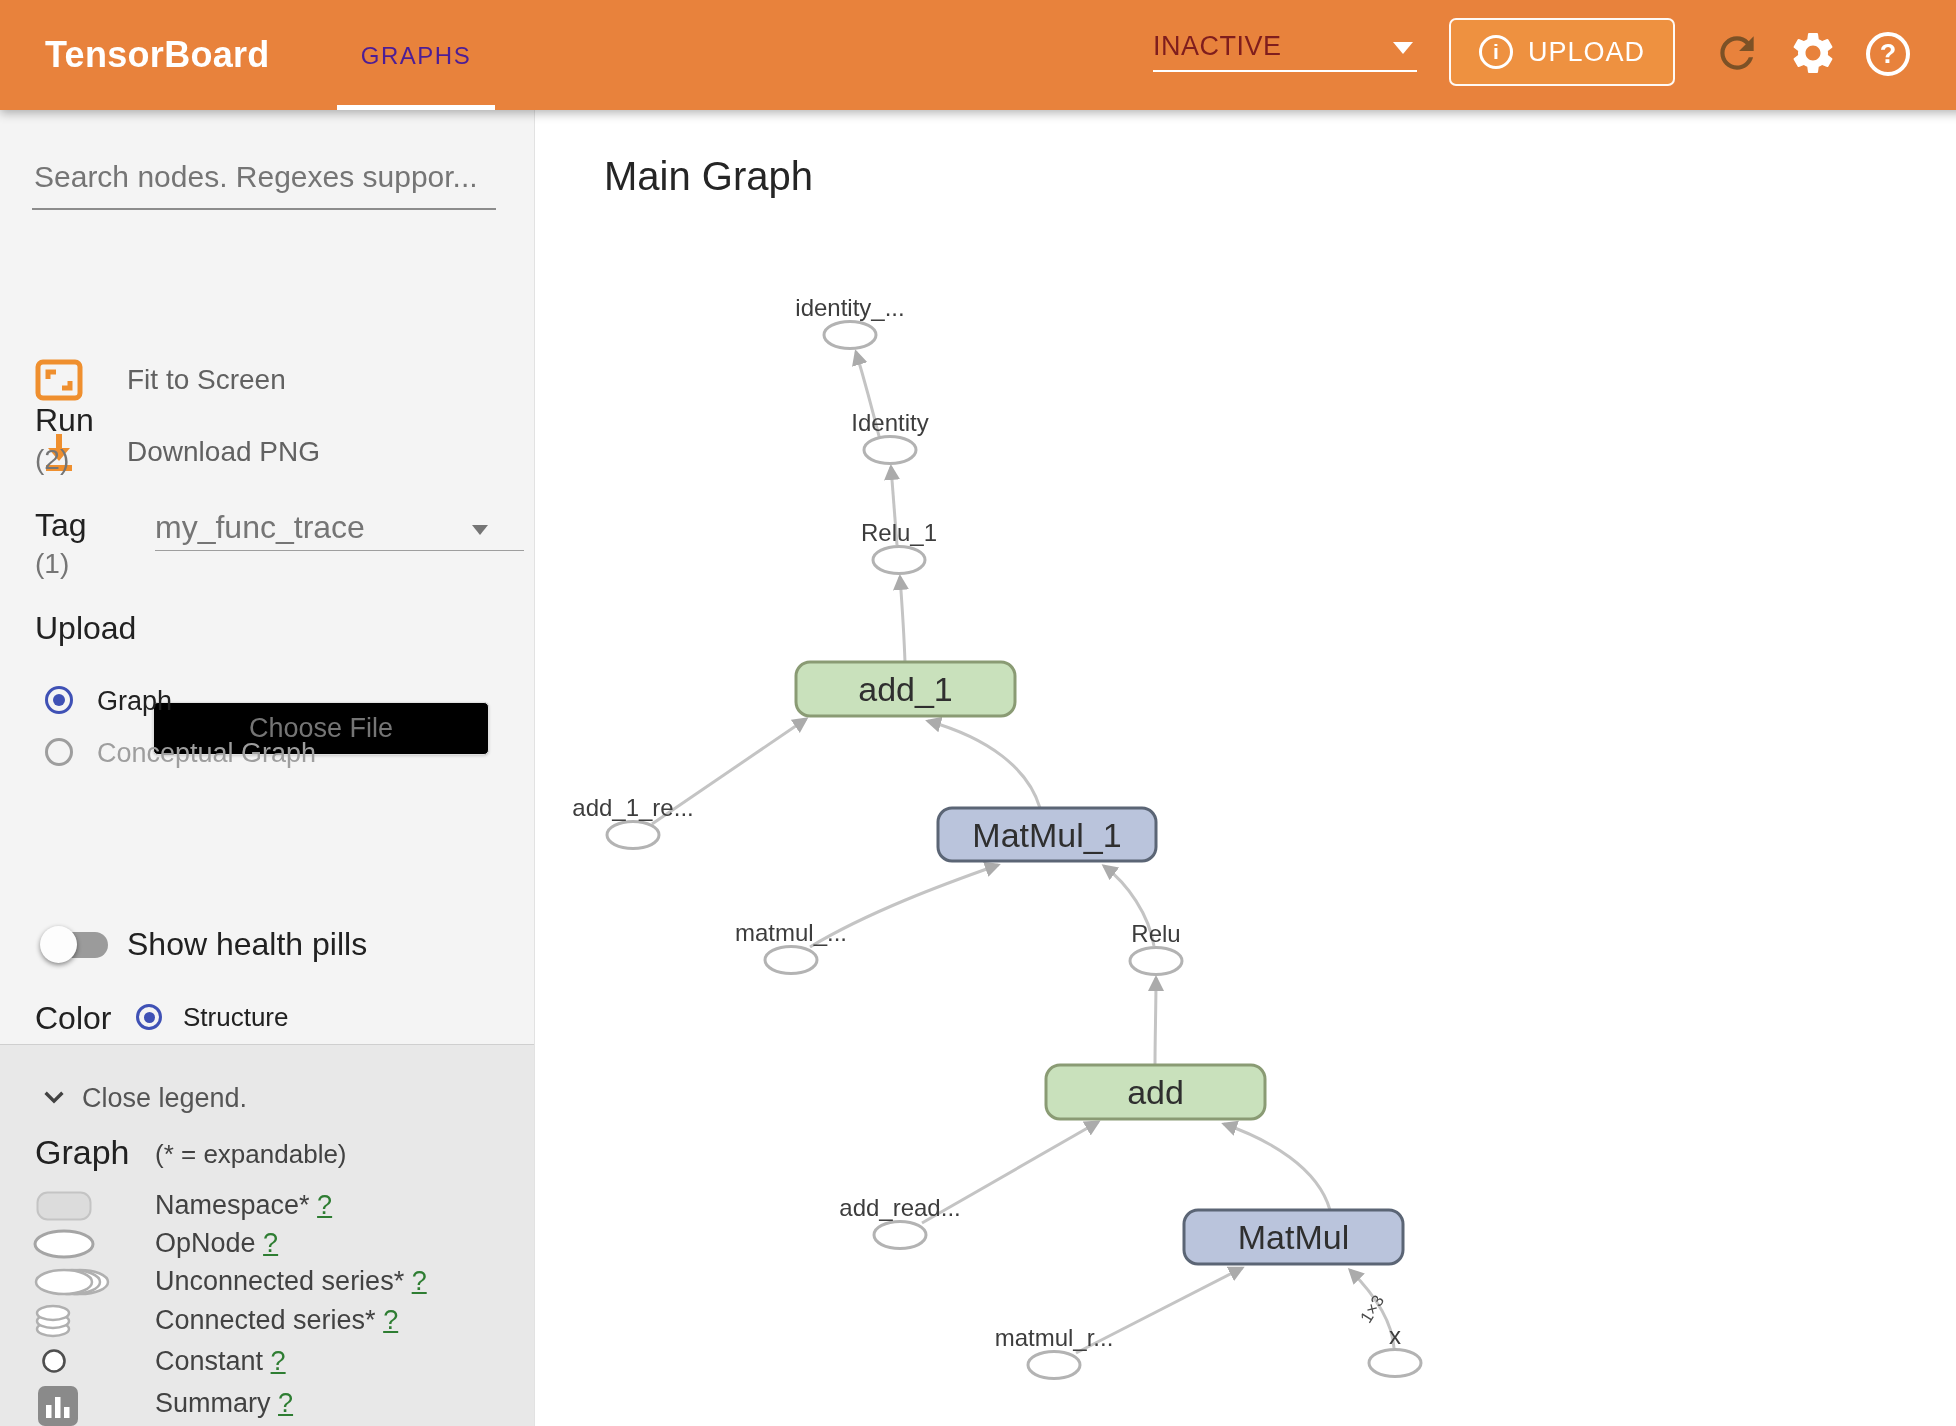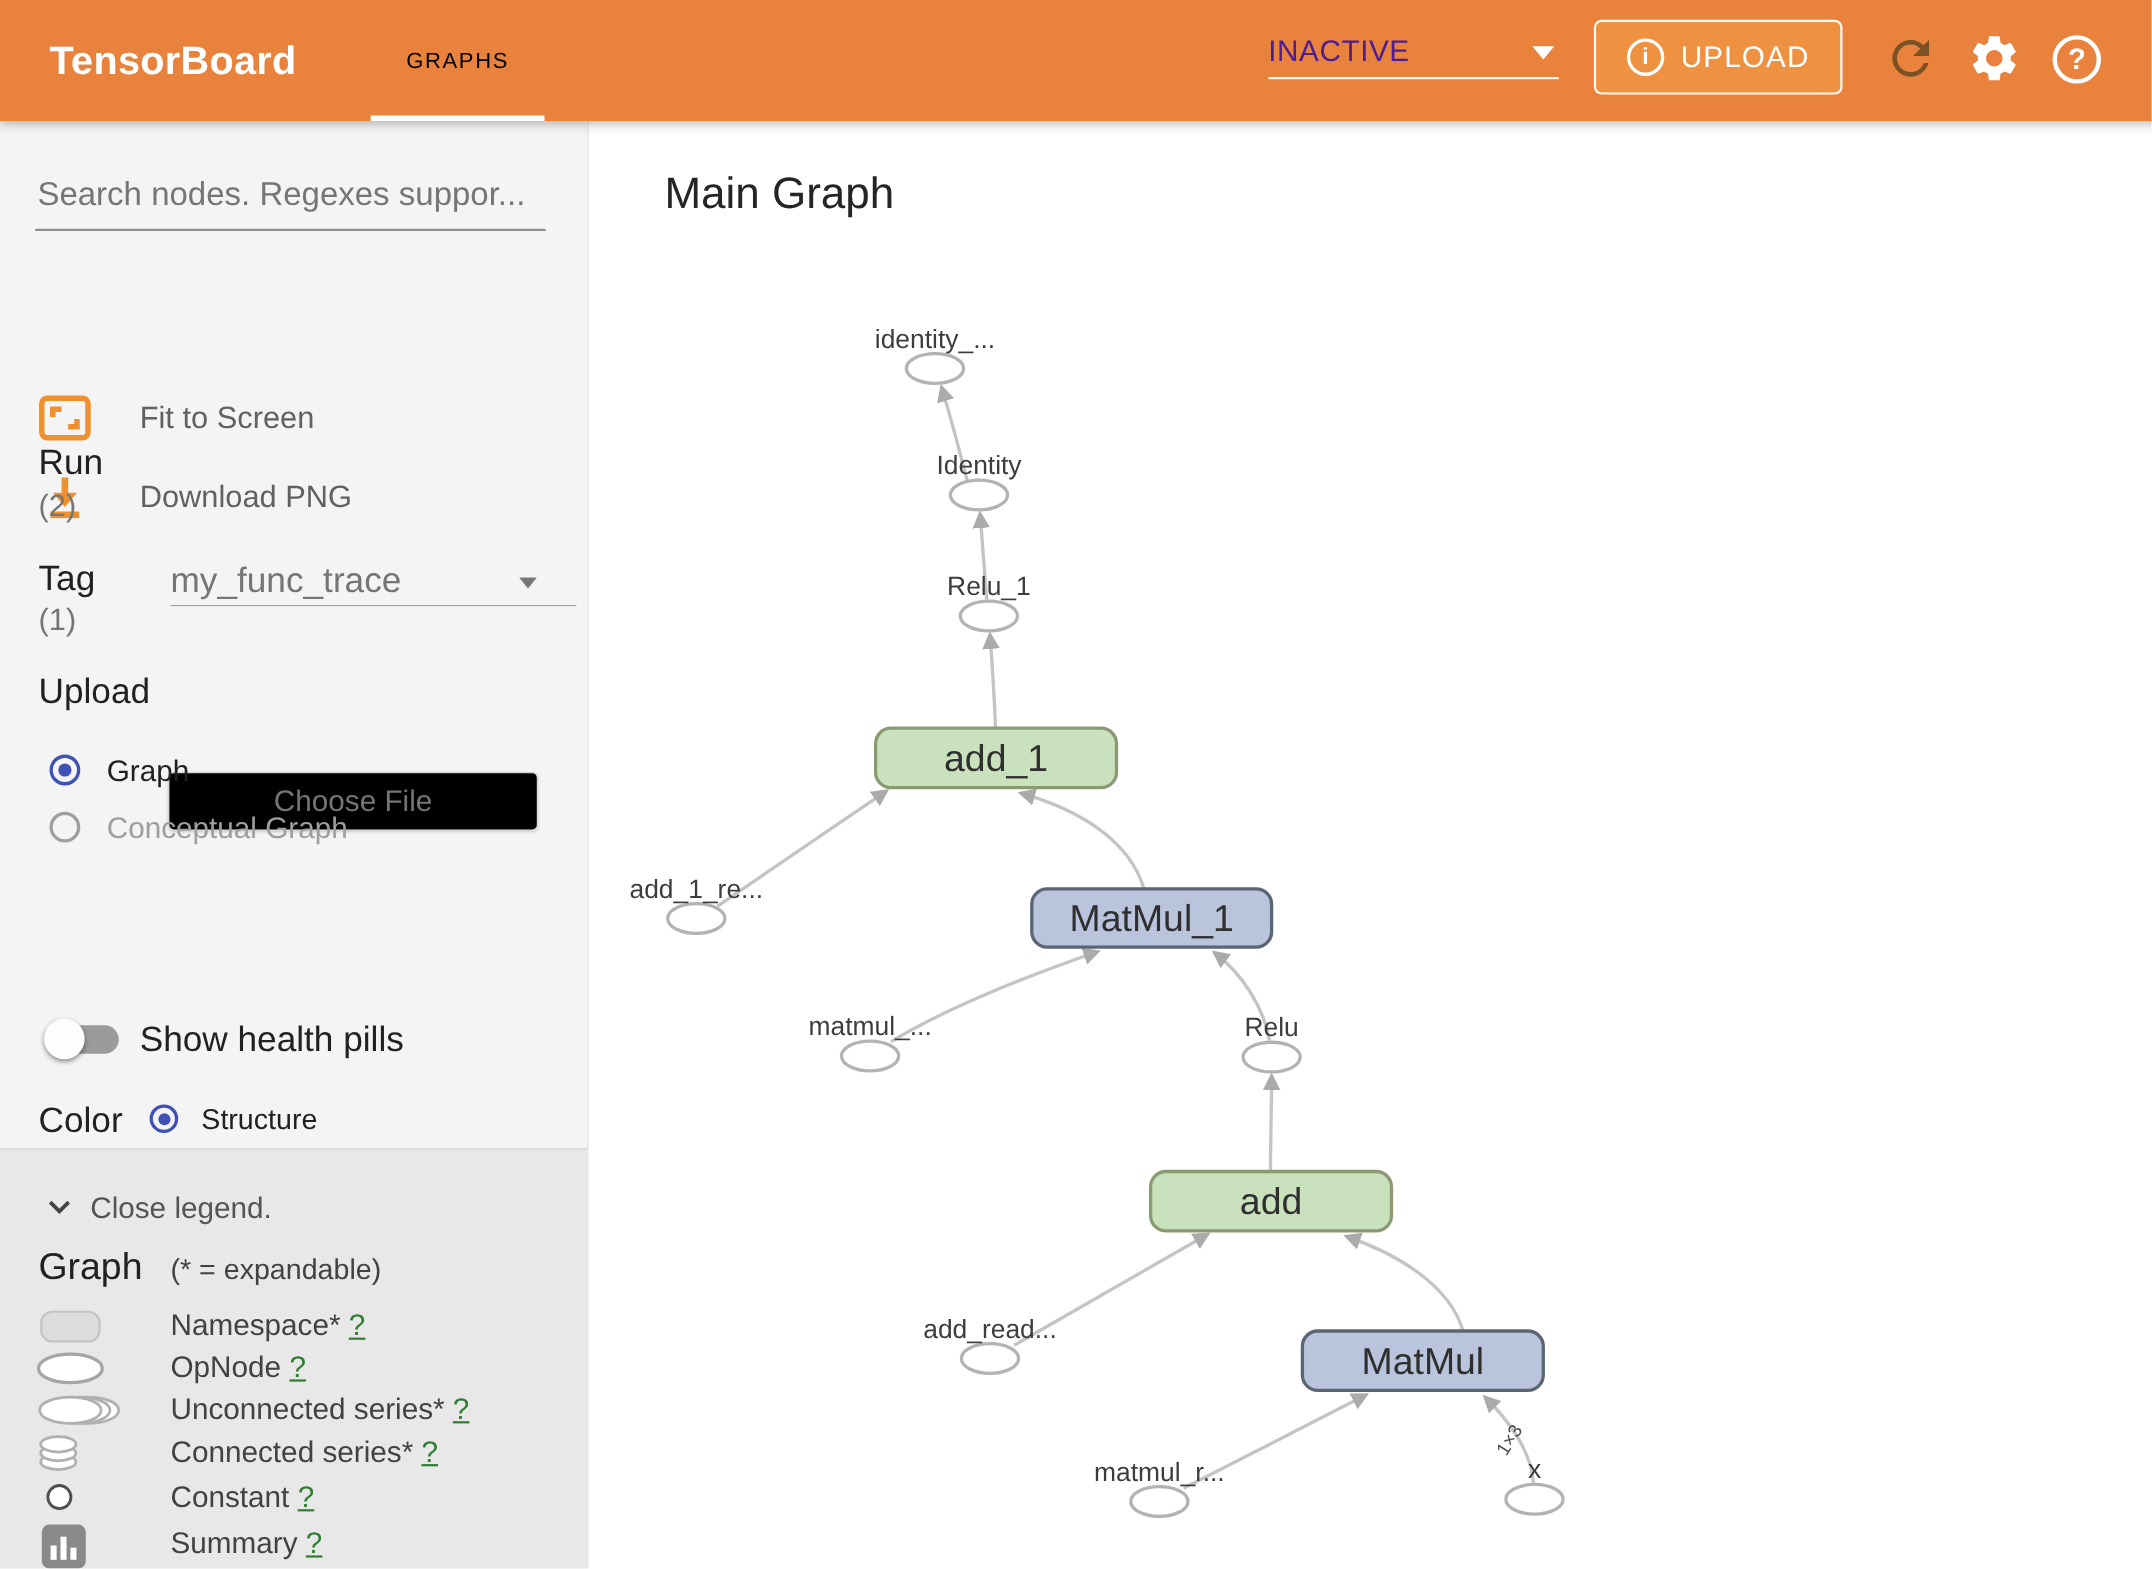--- a/index.html
+++ b/index.html
@@ -11,24 +11,24 @@
   
   .header{
     position:absolute;left:0;top:0;width:1956px;height:110px;
     background:#e8823c;z-index:30;
     box-shadow:0 3px 10px rgba(0,0,0,0.30);
     padding-left:44px;
   }
   .logo{position:absolute;left:45px;top:0;height:110px;line-height:110px;
     color:#fff;font-size:36px;font-weight:600;letter-spacing:.3px;}
   .tab{position:absolute;left:337px;top:0;width:158px;height:110px;line-height:112px;
-    text-align:center;color:#000000;font-size:20px;font-weight:500;letter-spacing:1.5px;cursor:pointer;}
+    text-align:center;color:#4c1d95;font-size:24px;font-weight:500;letter-spacing:1.5px;cursor:pointer;}
   .tab-underline{position:absolute;left:337px;bottom:0;width:158px;height:5px;background:#fff;}
   .status-select{position:absolute;left:1153px;top:26px;width:264px;height:44px;
-    border-bottom:2px solid #fff;color:#4c1d95;font-size:27px;letter-spacing:.5px;
+    border-bottom:2px solid #fff;color:#7f1d1d;font-size:27px;letter-spacing:.5px;
     line-height:40px;cursor:pointer;}
   .status-caret{position:absolute;right:4px;top:16px;width:0;height:0;
     border-left:10px solid transparent;border-right:10px solid transparent;border-top:12px solid #fff;}
   .upload-btn{position:absolute;left:1449px;top:18px;width:226px;height:68px;
     background:#ee9140;border:2px solid rgba(255,255,255,.95);border-radius:7px;
     display:flex;align-items:center;justify-content:center;gap:15px;cursor:pointer;box-sizing:border-box;}
   .info-badge{width:34px;height:34px;border:3px solid #fff;border-radius:50%;box-sizing:border-box;
     color:#fff;font-size:21px;font-weight:700;text-align:center;line-height:28px;}
   .upload-label{color:#fff;font-size:27px;font-weight:500;letter-spacing:1px;}
   .hdr-icon{position:absolute;top:28px;width:50px;height:50px;cursor:pointer;}

